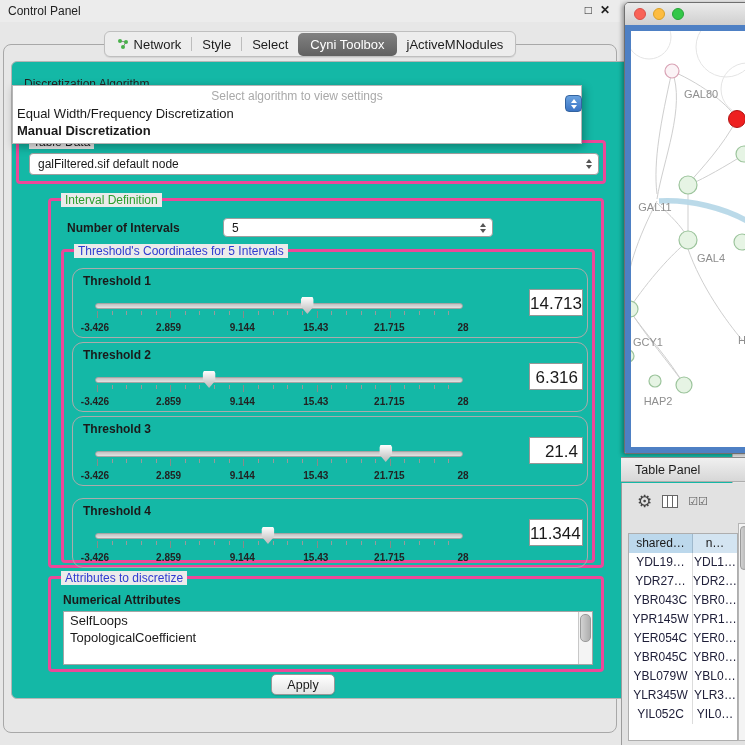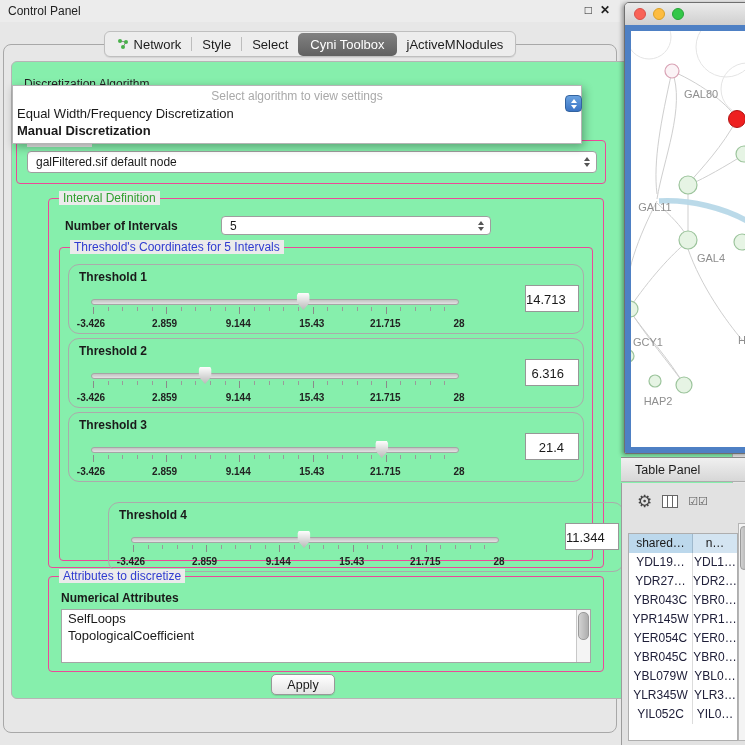--- a/index.html
+++ b/index.html
@@ -22,23 +22,23 @@
   .tabs-row{position:absolute;left:0;width:620px;display:flex;justify-content:center;z-index:6;}
   .tabs-row.top{top:31px;}
   .tabs-row.bottom{top:700px;}
   .tabstrip{display:inline-flex;align-items:center;background:#ededed;border:1px solid #bfbfbf;
     border-radius:6px;height:24px;padding:0 2px;box-shadow:0 1px 1px rgba(0,0,0,.08);}
   .tab{font-size:13px;padding:3px 10px;color:#1d1d1d;border-radius:5px;display:flex;align-items:center;gap:5px;white-space:nowrap;}
   .tab.selected{background:linear-gradient(#818181,var(--tab_selected,#616161));color:#fff;padding:4px 12px;}
   .tabsep{width:1px;height:14px;background:#bdbdbd;}
 
   .content-card{position:absolute;left:7px;top:16px;width:722px;height:638px;
-    border:1px solid #b5b5b5;border-radius:6px;background:#86efac;box-sizing:border-box;}
-
-  .group{position:absolute;border:1px solid #ec4899;border-radius:4px;box-sizing:border-box;}
+    border:1px solid #b5b5b5;border-radius:6px;background:#14b8a6;box-sizing:border-box;}
+
+  .group{position:absolute;border:3px solid #ec4899;border-radius:4px;box-sizing:border-box;}
   .glabel{position:absolute;top:-8px;left:10px;background:#ebebeb;padding:0 4px;font-size:12px;line-height:14px;white-space:nowrap;}
   .glabel.green{color:var(--group_green,#2e9e2e);}
   .glabel.blue{color:var(--group_blue,#2f3bd0);}
 
   .algo-label{position:absolute;left:12px;top:15px;font-size:12px;color:#222;}
 
   .algo-popup{position:absolute;left:0;top:23px;width:568px;background:#fff;
     border:1px solid #b5b5b5;box-shadow:2px 3px 9px rgba(0,0,0,.32);z-index:55;padding-bottom:4px;}
   .popup-placeholder{text-align:center;color:var(--placeholder_gray,#a9a9a9);font-size:12px;padding:3px 0 2px;}
   .popup-item{font-size:13px;padding:1px 4px;white-space:nowrap;}
@@ -79,21 +79,21 @@
   .scale span:nth-child(1){left:0;}
   .scale span:nth-child(2){left:20%;}
   .scale span:nth-child(3){left:40%;}
   .scale span:nth-child(4){left:60%;}
   .scale span:nth-child(5){left:80%;}
   .scale span:nth-child(6){left:100%;}
   .thumb{position:absolute;top:2px;width:13px;height:17px;transform:translateX(-50%);
     background:linear-gradient(#fdfdfd,#b9b9b9);
     clip-path:polygon(10% 0,90% 0,100% 14%,100% 55%,50% 100%,0 55%,0 14%);}
   .value-box{position:absolute;right:4px;top:20px;width:54px;height:27px;background:#fff;
-    border:1px solid #979797;font-size:13px;text-align:right;line-height:27px;padding-right:14px;box-sizing:border-box;}
+    border:1px solid #979797;font-size:17px;text-align:right;line-height:27px;padding-right:4px;box-sizing:border-box;}
 
   .g-attrs{left:36px;top:514px;width:556px;height:96px;}
   .attrs-sub{position:absolute;left:12px;top:14px;font-size:12px;font-weight:bold;}
   .listbox{position:absolute;left:12px;top:32px;width:530px;height:54px;background:#fff;
     border:1px solid #a5a5a5;overflow:hidden;font-size:13px;box-sizing:border-box;}
   .listbox .item{padding:0 6px;line-height:17px;white-space:nowrap;}
   .vscroll{position:absolute;top:0;right:0;bottom:0;width:13px;background:#f4f4f4;border-left:1px solid #c8c8c8;}
   .vthumb{position:absolute;left:1px;right:1px;top:2px;height:26px;
     background:linear-gradient(to right,#d2d2d2,#aeaeae);border:1px solid #9a9a9a;border-radius:5px;}
 
@@ -240,21 +240,21 @@
                 <span>2.859</span>
                 <span>9.144</span>
                 <span>15.43</span>
                 <span>21.715</span>
                 <span>28</span>
             </div>
           </div>
           <div class="value-box">21.4</div>
         </div>
 
-        <div class="thrbox" style="top:254px;margin-left:40px;">
+        <div class="thrbox" style="top:246px;">
           <span class="thr-label">Threshold 4</span>
           <div class="slider-zone">
             <div class="track"></div>
             <div class="ticks-minor"></div>
             <div class="ticks-major"></div>
             <div class="thumb" style="left: 47%;"></div>
             <div class="scale">
               <span>-3.426</span>
                 <span>2.859</span>
                 <span>9.144</span>

